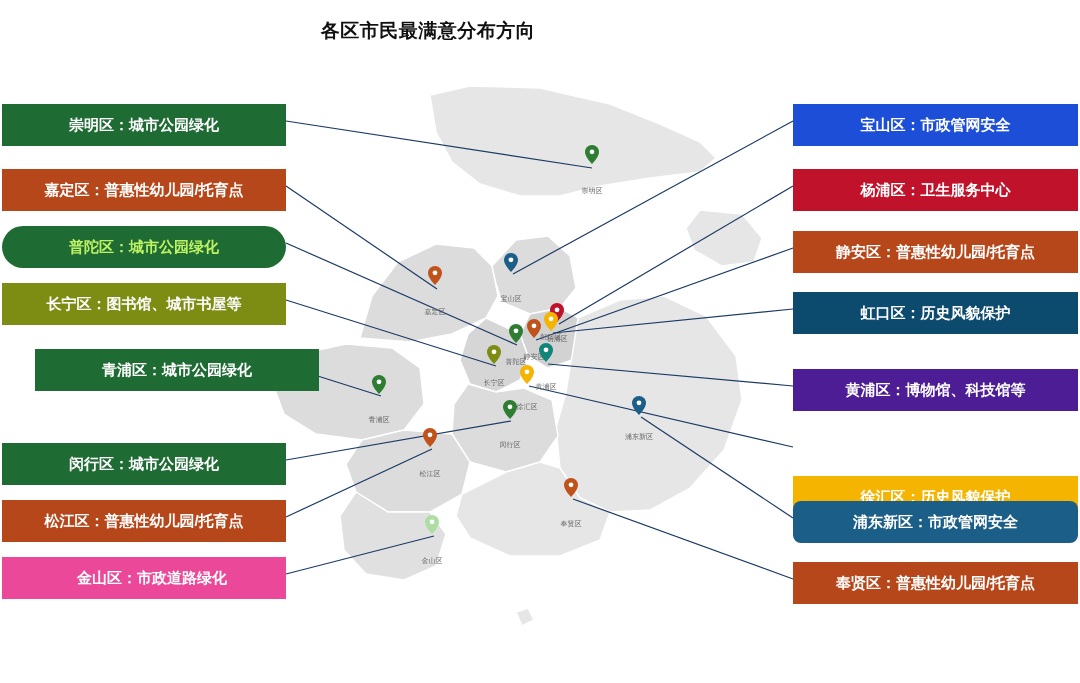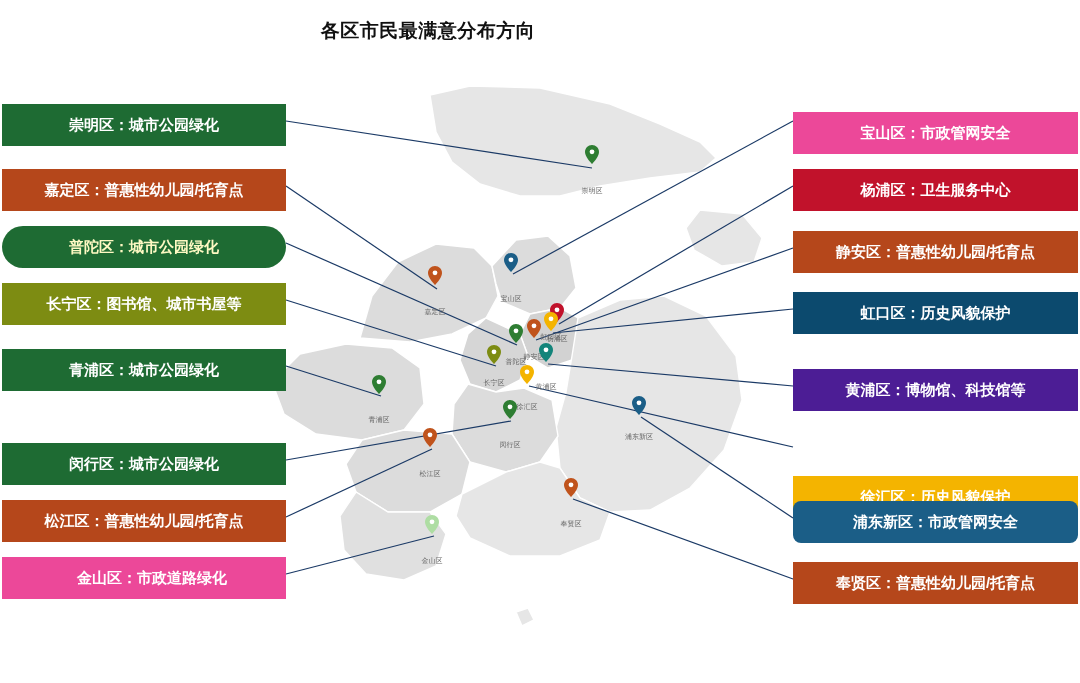--- a/index.html
+++ b/index.html
@@ -101,29 +101,29 @@
       <line x1="793" y1="447" x2="529" y2="386"></line>
       <line x1="793" y1="518" x2="641" y2="417"></line>
       <line x1="793" y1="579" x2="573" y2="499"></line>
     </g>
 </svg>
 
 <div class="labels">
   <div id="left-col">
       <div class="label-box label-left" style="top: 100px; background: rgb(30, 107, 51); color: rgb(255, 255, 255);">崇明区：城市公园绿化</div>
       <div class="label-box label-left" style="top: 165px; background: rgb(181, 71, 27); color: rgb(255, 255, 255);">嘉定区：普惠性幼儿园/托育点</div>
-      <div class="label-box label-left" style="top: 222px; background: rgb(30, 107, 51); color: #fef9c3; border-radius: 21px;">普陀区：城市公园绿化</div>
+      <div class="label-box label-left" style="top: 222px; background: rgb(30, 107, 51); color: #bef264; border-radius: 21px;">普陀区：城市公园绿化</div>
       <div class="label-box label-left" style="top: 279px; background: rgb(125, 140, 18); color: rgb(255, 255, 255);">长宁区：图书馆、城市书屋等</div>
-      <div class="label-box label-left" style="top: 345px; background: rgb(30, 107, 51); color: rgb(255, 255, 255);">青浦区：城市公园绿化</div>
+      <div class="label-box label-left" style="top: 345px; background: rgb(30, 107, 51); color: rgb(255, 255, 255); margin-left: 33px;">青浦区：城市公园绿化</div>
       <div class="label-box label-left" style="top: 439px; background: rgb(30, 107, 51); color: rgb(255, 255, 255);">闵行区：城市公园绿化</div>
       <div class="label-box label-left" style="top: 496px; background: rgb(181, 71, 27); color: rgb(255, 255, 255);">松江区：普惠性幼儿园/托育点</div>
       <div class="label-box label-left" style="top: 553px; background: #ec4899; color: rgb(255, 255, 255); padding-left: 22px;">金山区：市政道路绿化</div>
     </div>
   <div id="right-col">
-      <div class="label-box label-right" style="top: 100px; background: #ec4899; color: rgb(255, 255, 255); margin-top: 8px;">宝山区：市政管网安全</div>
+      <div class="label-box label-right" style="top: 100px; background: #1d4ed8; color: rgb(255, 255, 255);">宝山区：市政管网安全</div>
       <div class="label-box label-right" style="top: 165px; background: rgb(193, 18, 43); color: rgb(255, 255, 255);">杨浦区：卫生服务中心</div>
       <div class="label-box label-right" style="top: 227px; background: rgb(181, 71, 27); color: rgb(255, 255, 255);">静安区：普惠性幼儿园/托育点</div>
       <div class="label-box label-right" style="top: 288px; background: #0c4a6e; color: rgb(255, 255, 255);">虹口区：历史风貌保护</div>
       <div class="label-box label-right" style="top: 365px; background: #4c1d95; color: rgb(255, 255, 255);">黄浦区：博物馆、科技馆等</div>
       <div class="label-box label-right" style="top: 426px; background: rgb(244, 180, 0); color: rgb(255, 255, 255); margin-top: 46px;">徐汇区：历史风貌保护</div>
       <div class="label-box label-right" style="top: 497px; background: rgb(27, 94, 135); color: rgb(255, 255, 255); border-radius: 8px;">浦东新区：市政管网安全</div>
       <div class="label-box label-right" style="top: 558px; background: rgb(181, 71, 27); color: rgb(255, 255, 255);">奉贤区：普惠性幼儿园/托育点</div>
     </div>
   <div id="pins">
       <div class="map-pin" style="left: 585px; top: 141px;"><svg width="14" height="19" viewBox="0 0 14 19" xmlns="http://www.w3.org/2000/svg">

